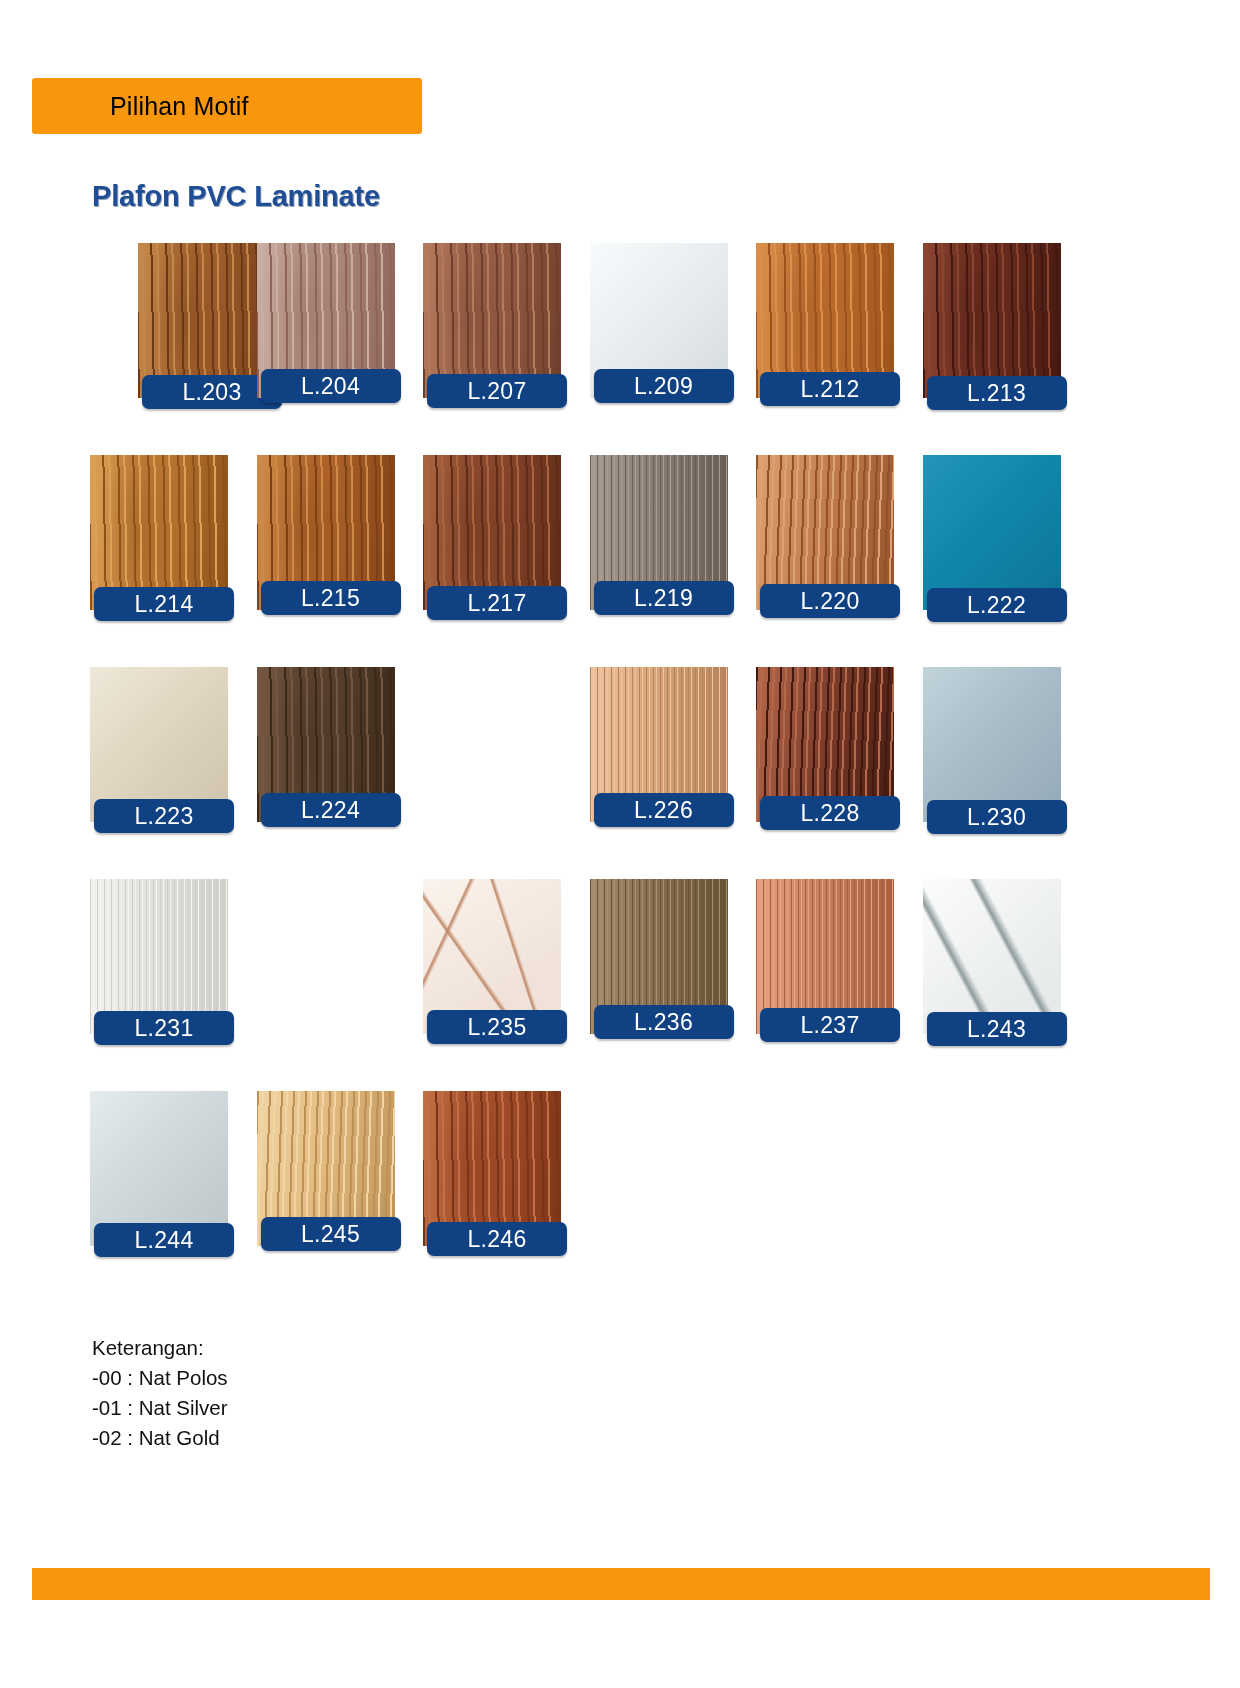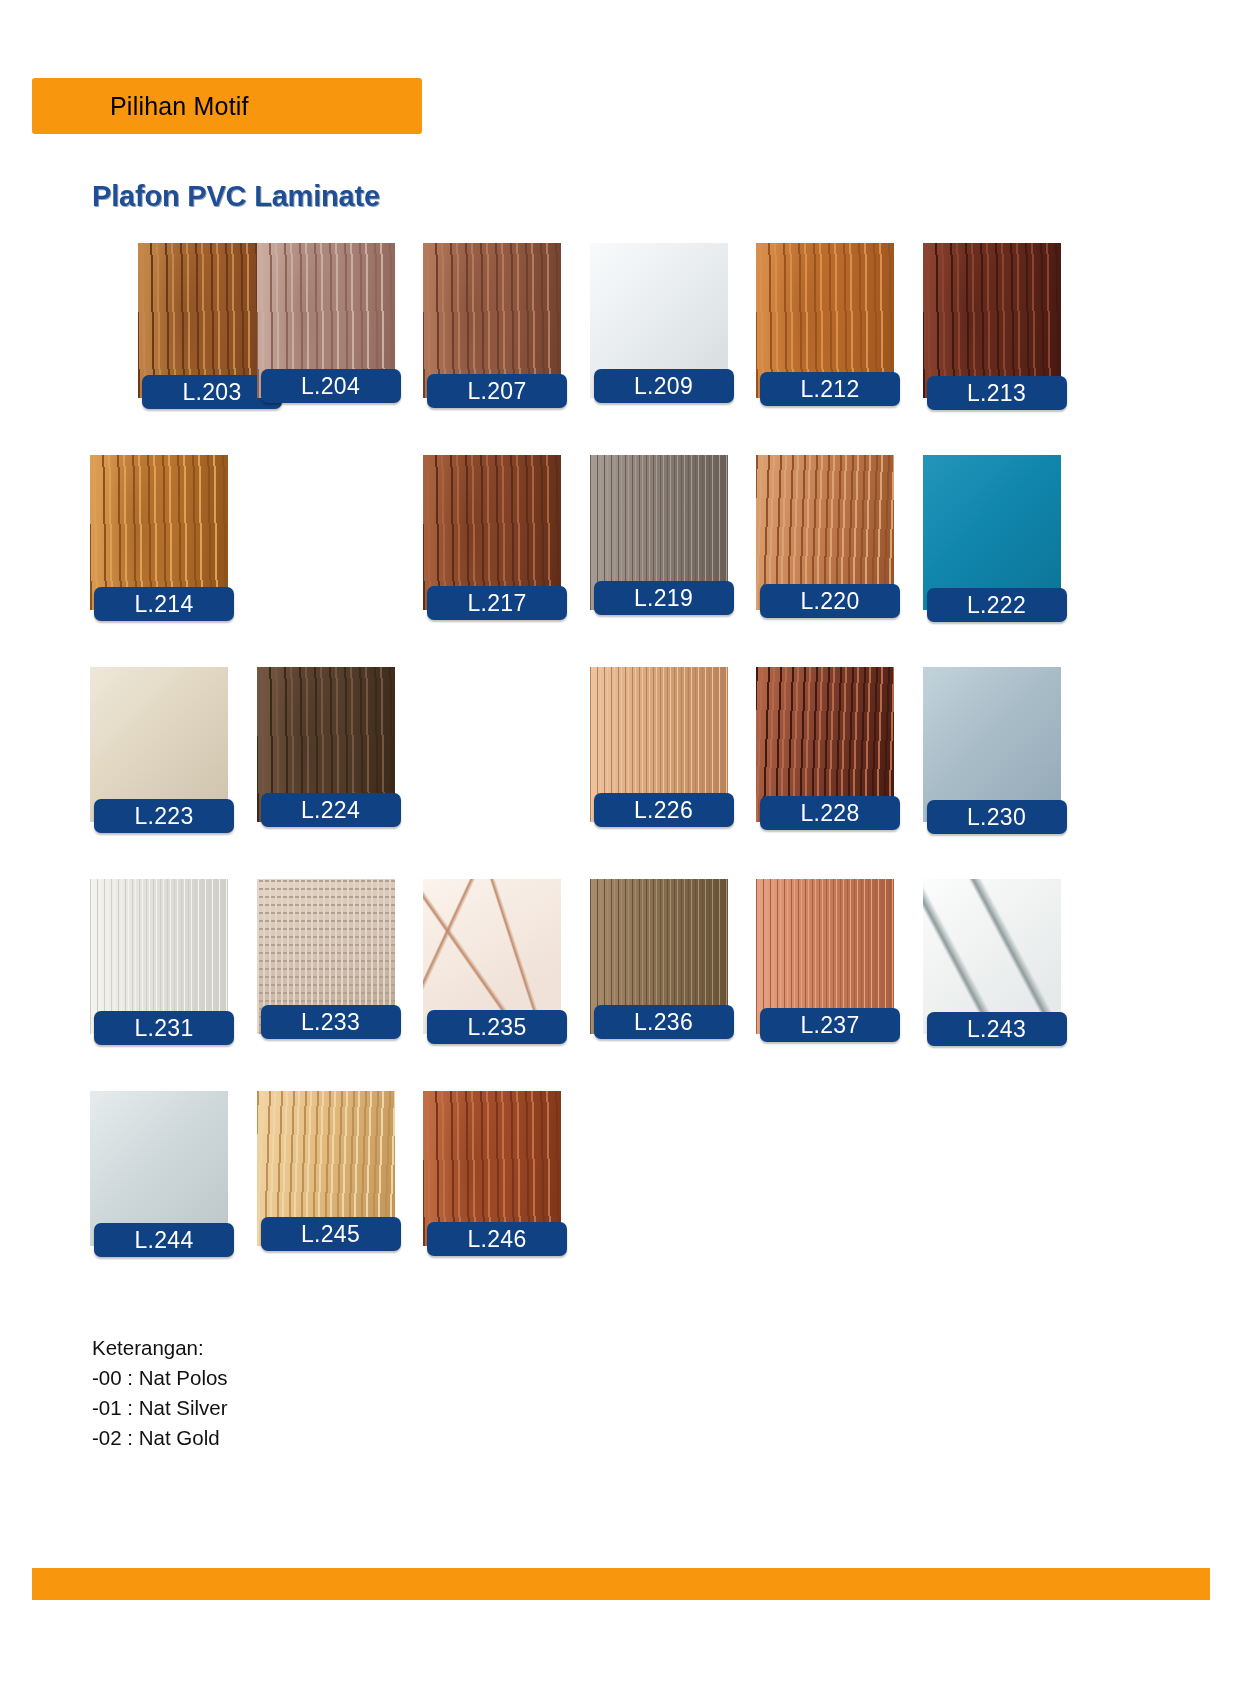--- a/index.html
+++ b/index.html
@@ -114,20 +114,28 @@
       </div>
     </div>
     <div class="cell" style="left: 90px; top: 455px; width: 138px; height: 195px;">
       <div class="swatch">
         <div class="tex" style="background-color:#c07a35;background-image:repeating-linear-gradient(89deg,#8e5218 0px,#8e5218 2px,transparent 2px,transparent 6px,#dda057 6px,#dda057 8px,transparent 8px,transparent 15px),radial-gradient(ellipse 40% 120% at 35% 50%,#8e521877,transparent 70%),linear-gradient(95deg,#dda057 0%,#c07a35 45%,#8e5218 100%);"></div>
       </div>
       <div class="tag" style="left: 4px; top: 132px;">
         <span>L.214</span>
       </div>
     </div>
+    <div class="cell" style="left: 256.5px; top: 455px; width: 138px; height: 195px;">
+      <div class="swatch">
+        <div class="tex" style="background-color:#b4672c;background-image:repeating-linear-gradient(89deg,#7e4014 0px,#7e4014 2px,transparent 2px,transparent 6px,#cf8a48 6px,#cf8a48 8px,transparent 8px,transparent 15px),radial-gradient(ellipse 40% 120% at 35% 50%,#7e401477,transparent 70%),linear-gradient(95deg,#cf8a48 0%,#b4672c 45%,#7e4014 100%);"></div>
+      </div>
+      <div class="tag" style="left: 4px; top: 126px;">
+        <span>L.215</span>
+      </div>
+    </div>
     <div class="cell" style="left: 423px; top: 455px; width: 138px; height: 195px;">
       <div class="swatch">
         <div class="tex" style="background-color:#8e4a2d;background-image:repeating-linear-gradient(89deg,#5f2c17 0px,#5f2c17 2px,transparent 2px,transparent 6px,#a9633f 6px,#a9633f 8px,transparent 8px,transparent 15px),radial-gradient(ellipse 40% 120% at 35% 50%,#5f2c1777,transparent 70%),linear-gradient(95deg,#a9633f 0%,#8e4a2d 45%,#5f2c17 100%);"></div>
       </div>
       <div class="tag" style="left: 4px; top: 131px;">
         <span>L.217</span>
       </div>
     </div>
     <div class="cell" style="left: 589.5px; top: 455px; width: 138px; height: 195px;">
       <div class="swatch">
@@ -192,28 +200,20 @@
       <div class="tag" style="left: 4px; top: 133px;">
         <span>L.230</span>
       </div>
     </div>
     <div class="cell" style="left: 90px; top: 879px; width: 138px; height: 195px;">
       <div class="swatch">
         <div class="tex" style="background-color:#e3e2dd;background-image:repeating-linear-gradient(90deg,#cfcec8 0px,#cfcec8 1px,transparent 1px,transparent 3px,#f4f3ef 3px,#f4f3ef 4px,transparent 4px,transparent 7px),linear-gradient(90deg,#f4f3ef 0%,#e3e2dd 40%,#cfcec8 100%);"></div>
       </div>
       <div class="tag" style="left: 4px; top: 132px;">
         <span>L.231</span>
-      </div>
-    </div>
-    <div class="cell" style="left: 256.5px; top: 879px; width: 138px; height: 195px;">
-      <div class="swatch">
-        <div class="tex" style="background-color:#cdbcab;background-image:repeating-linear-gradient(90deg,#e3d6c8 0px,#e3d6c8 2px,transparent 2px,transparent 6px),repeating-linear-gradient(0deg,#b3a08d 0px,#b3a08d 2px,transparent 2px,transparent 8px),linear-gradient(160deg,#e3d6c8,#cdbcab 60%,#b3a08d);"></div>
-      </div>
-      <div class="tag" style="left: 4px; top: 126px;">
-        <span>L.233</span>
       </div>
     </div>
     <div class="cell" style="left: 423px; top: 879px; width: 138px; height: 195px;">
       <div class="swatch">
         <div class="tex" style="background-color:#f0e2d8;background-image:linear-gradient(55deg,transparent 38%,#c08a6a 39%,transparent 41%),linear-gradient(115deg,transparent 22%,#c08a6a 23%,transparent 25%),linear-gradient(72deg,transparent 62%,#c08a6a 63%,transparent 65%),linear-gradient(150deg,#fbf3ec,#f0e2d8 70%);"></div>
       </div>
       <div class="tag" style="left: 4px; top: 131px;">
         <span>L.235</span>
       </div>
     </div>

